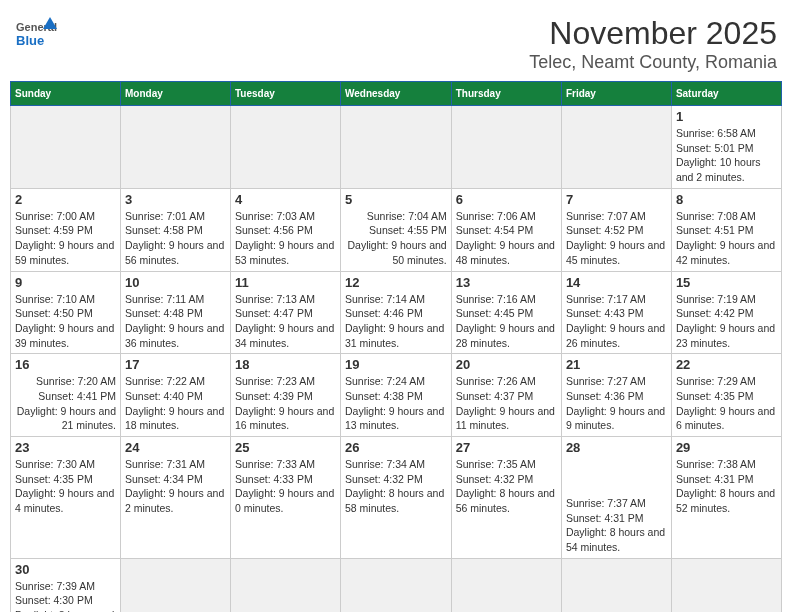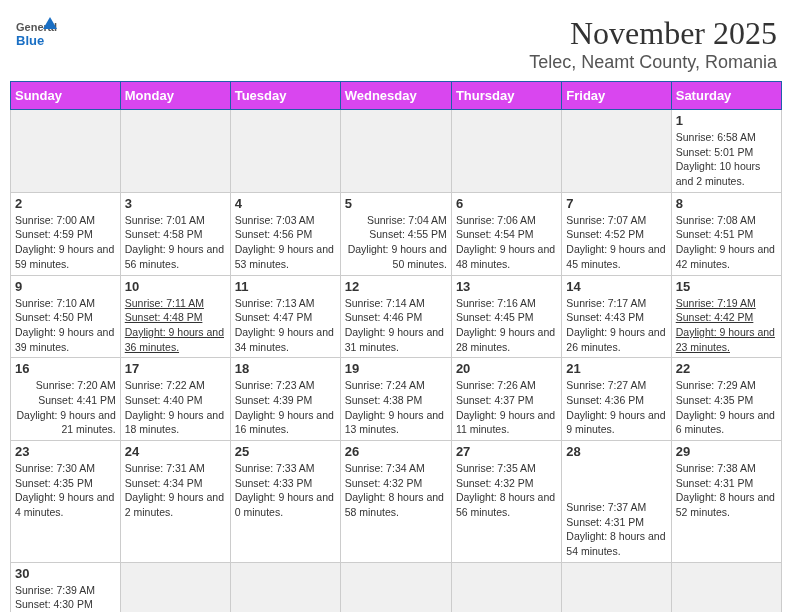--- a/index.html
+++ b/index.html
@@ -22,35 +22,34 @@
       align-items: center;
       gap: 4px;
     }
     .title-block {
       text-align: right;
     }
     .month-title {
       font-size: 32px;
       font-weight: normal;
       color: #333;
-      font-family: Liberation Serif, serif;
     }
     .subtitle {
       font-size: 18px;
       color: #555;
     }
     .calendar {
       width: 100%;
       border-collapse: collapse;
       border: 1px solid #bbb;
     }
     .calendar th {
-      background-color: #d946ef;
+      background-color: #15803d;
       color: #fff;
-      font-size: 13px;
+      font-size: 10px;
       font-weight: bold;
       padding: 6px 4px;
       text-align: left;
       border: 1px solid #2060aa;
     }
     .calendar td {
       border: 1px solid #ccc;
       vertical-align: top;
       padding: 3px 4px;
       width: 113px;
@@ -176,21 +175,21 @@
       </tr>
       <tr class="week-row">
         <td>
           <span class="day-number">9</span>
           <div class="day-info" style="white-space: pre-line;">Sunrise: 7:10 AM
 Sunset: 4:50 PM
 Daylight: 9 hours and 39 minutes.</div>
         </td>
         <td>
           <span class="day-number">10</span>
-          <div class="day-info" style="white-space: pre-line; text-decoration: underline;">Sunrise: 7:11 AM
+          <div class="day-info" style="white-space: pre-line;">Sunrise: 7:11 AM
 Sunset: 4:48 PM
 Daylight: 9 hours and 36 minutes.</div>
         </td>
         <td>
           <span class="day-number">11</span>
           <div class="day-info" style="white-space: pre-line;">Sunrise: 7:13 AM
 Sunset: 4:47 PM
 Daylight: 9 hours and 34 minutes.</div>
         </td>
         <td>
@@ -206,21 +205,21 @@
 Daylight: 9 hours and 28 minutes.</div>
         </td>
         <td>
           <span class="day-number">14</span>
           <div class="day-info" style="white-space: pre-line;">Sunrise: 7:17 AM
 Sunset: 4:43 PM
 Daylight: 9 hours and 26 minutes.</div>
         </td>
         <td>
           <span class="day-number">15</span>
-          <div class="day-info" style="white-space: pre-line; text-decoration: underline;">Sunrise: 7:19 AM
+          <div class="day-info" style="white-space: pre-line;">Sunrise: 7:19 AM
 Sunset: 4:42 PM
 Daylight: 9 hours and 23 minutes.</div>
         </td>
       </tr>
       <tr class="week-row">
         <td>
           <span class="day-number">16</span>
           <div class="day-info" style="white-space: pre-line; text-align: right;">Sunrise: 7:20 AM
 Sunset: 4:41 PM
 Daylight: 9 hours and 21 minutes.</div>

